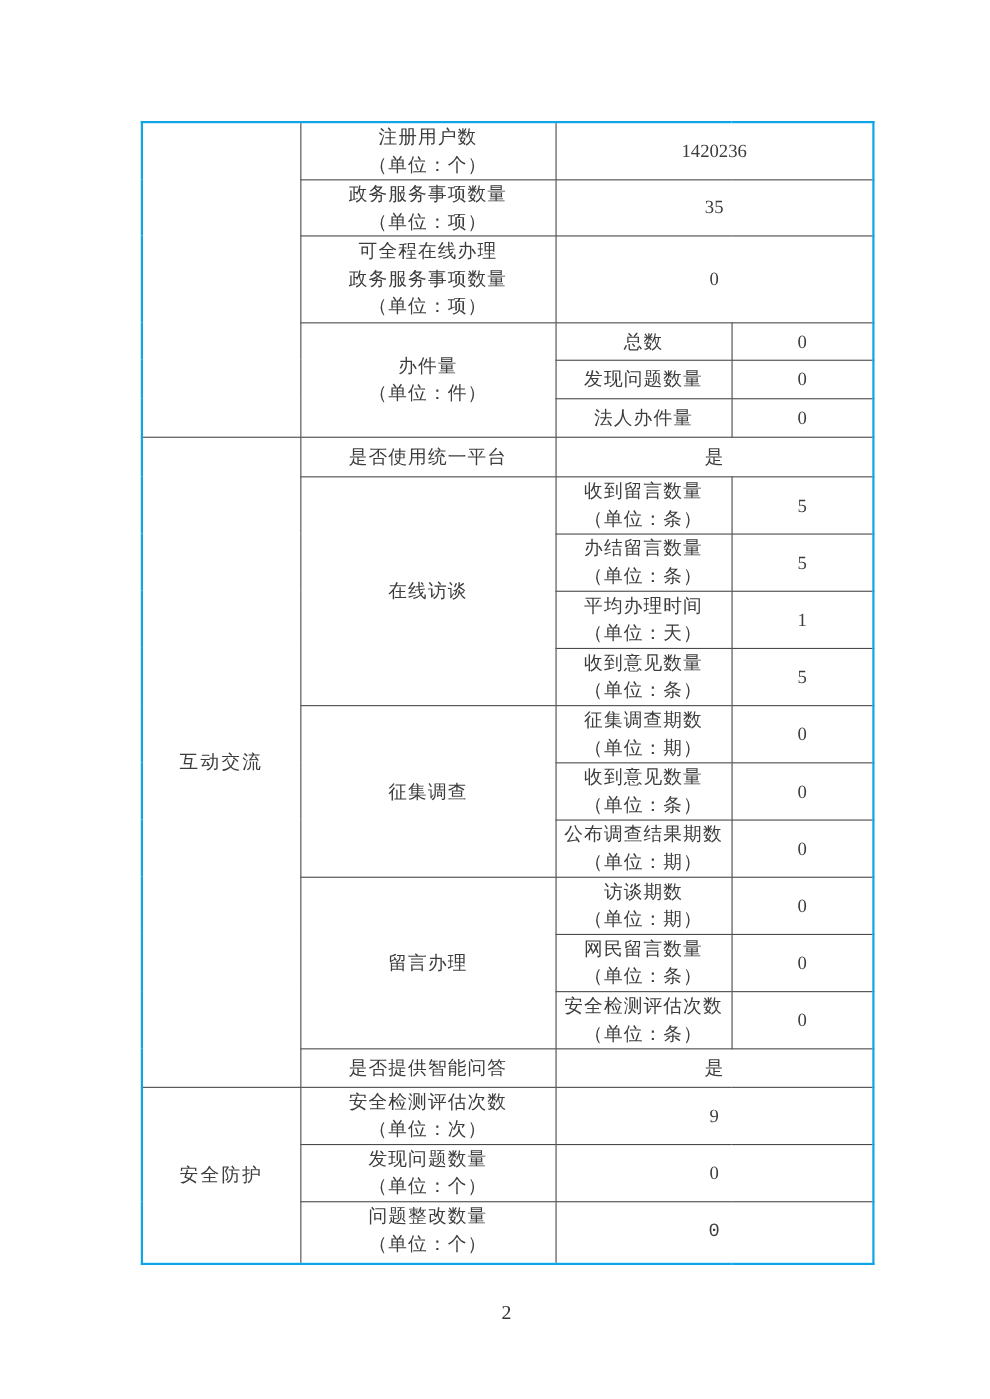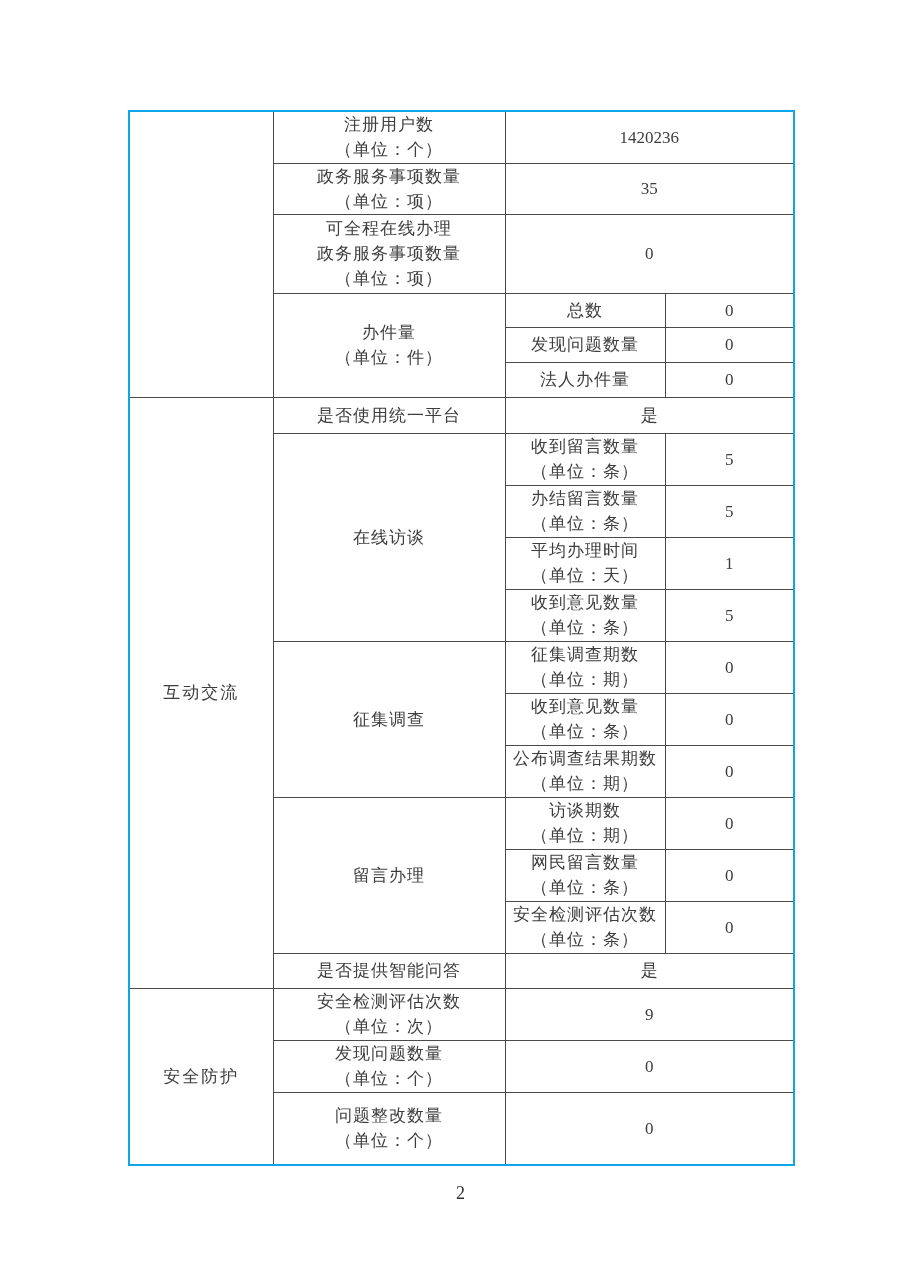--- a/index.html
+++ b/index.html
@@ -42,21 +42,21 @@
     letter-spacing: 2px;
   }
   td.val {
     font-size: 17px;
   }
   tr.h34 { height: 34px; }
   tr.h35 { height: 35px; }
   tr.h36 { height: 36px; }
   tr.h51 { height: 51px; }
   tr.h52 { height: 52px; }
-  tr.h57 { height: 73px; }
+  tr.h57 { height: 57px; font-family: Liberation Mono, monospace; }
   tr.h79 { height: 79px; margin-top: 24px; }
   .page-number {
     position: absolute;
     left: 128px;
     top: 1183px;
     width: 665px;
     text-align: center;
     font-size: 18px;
     color: #333333;
   }

